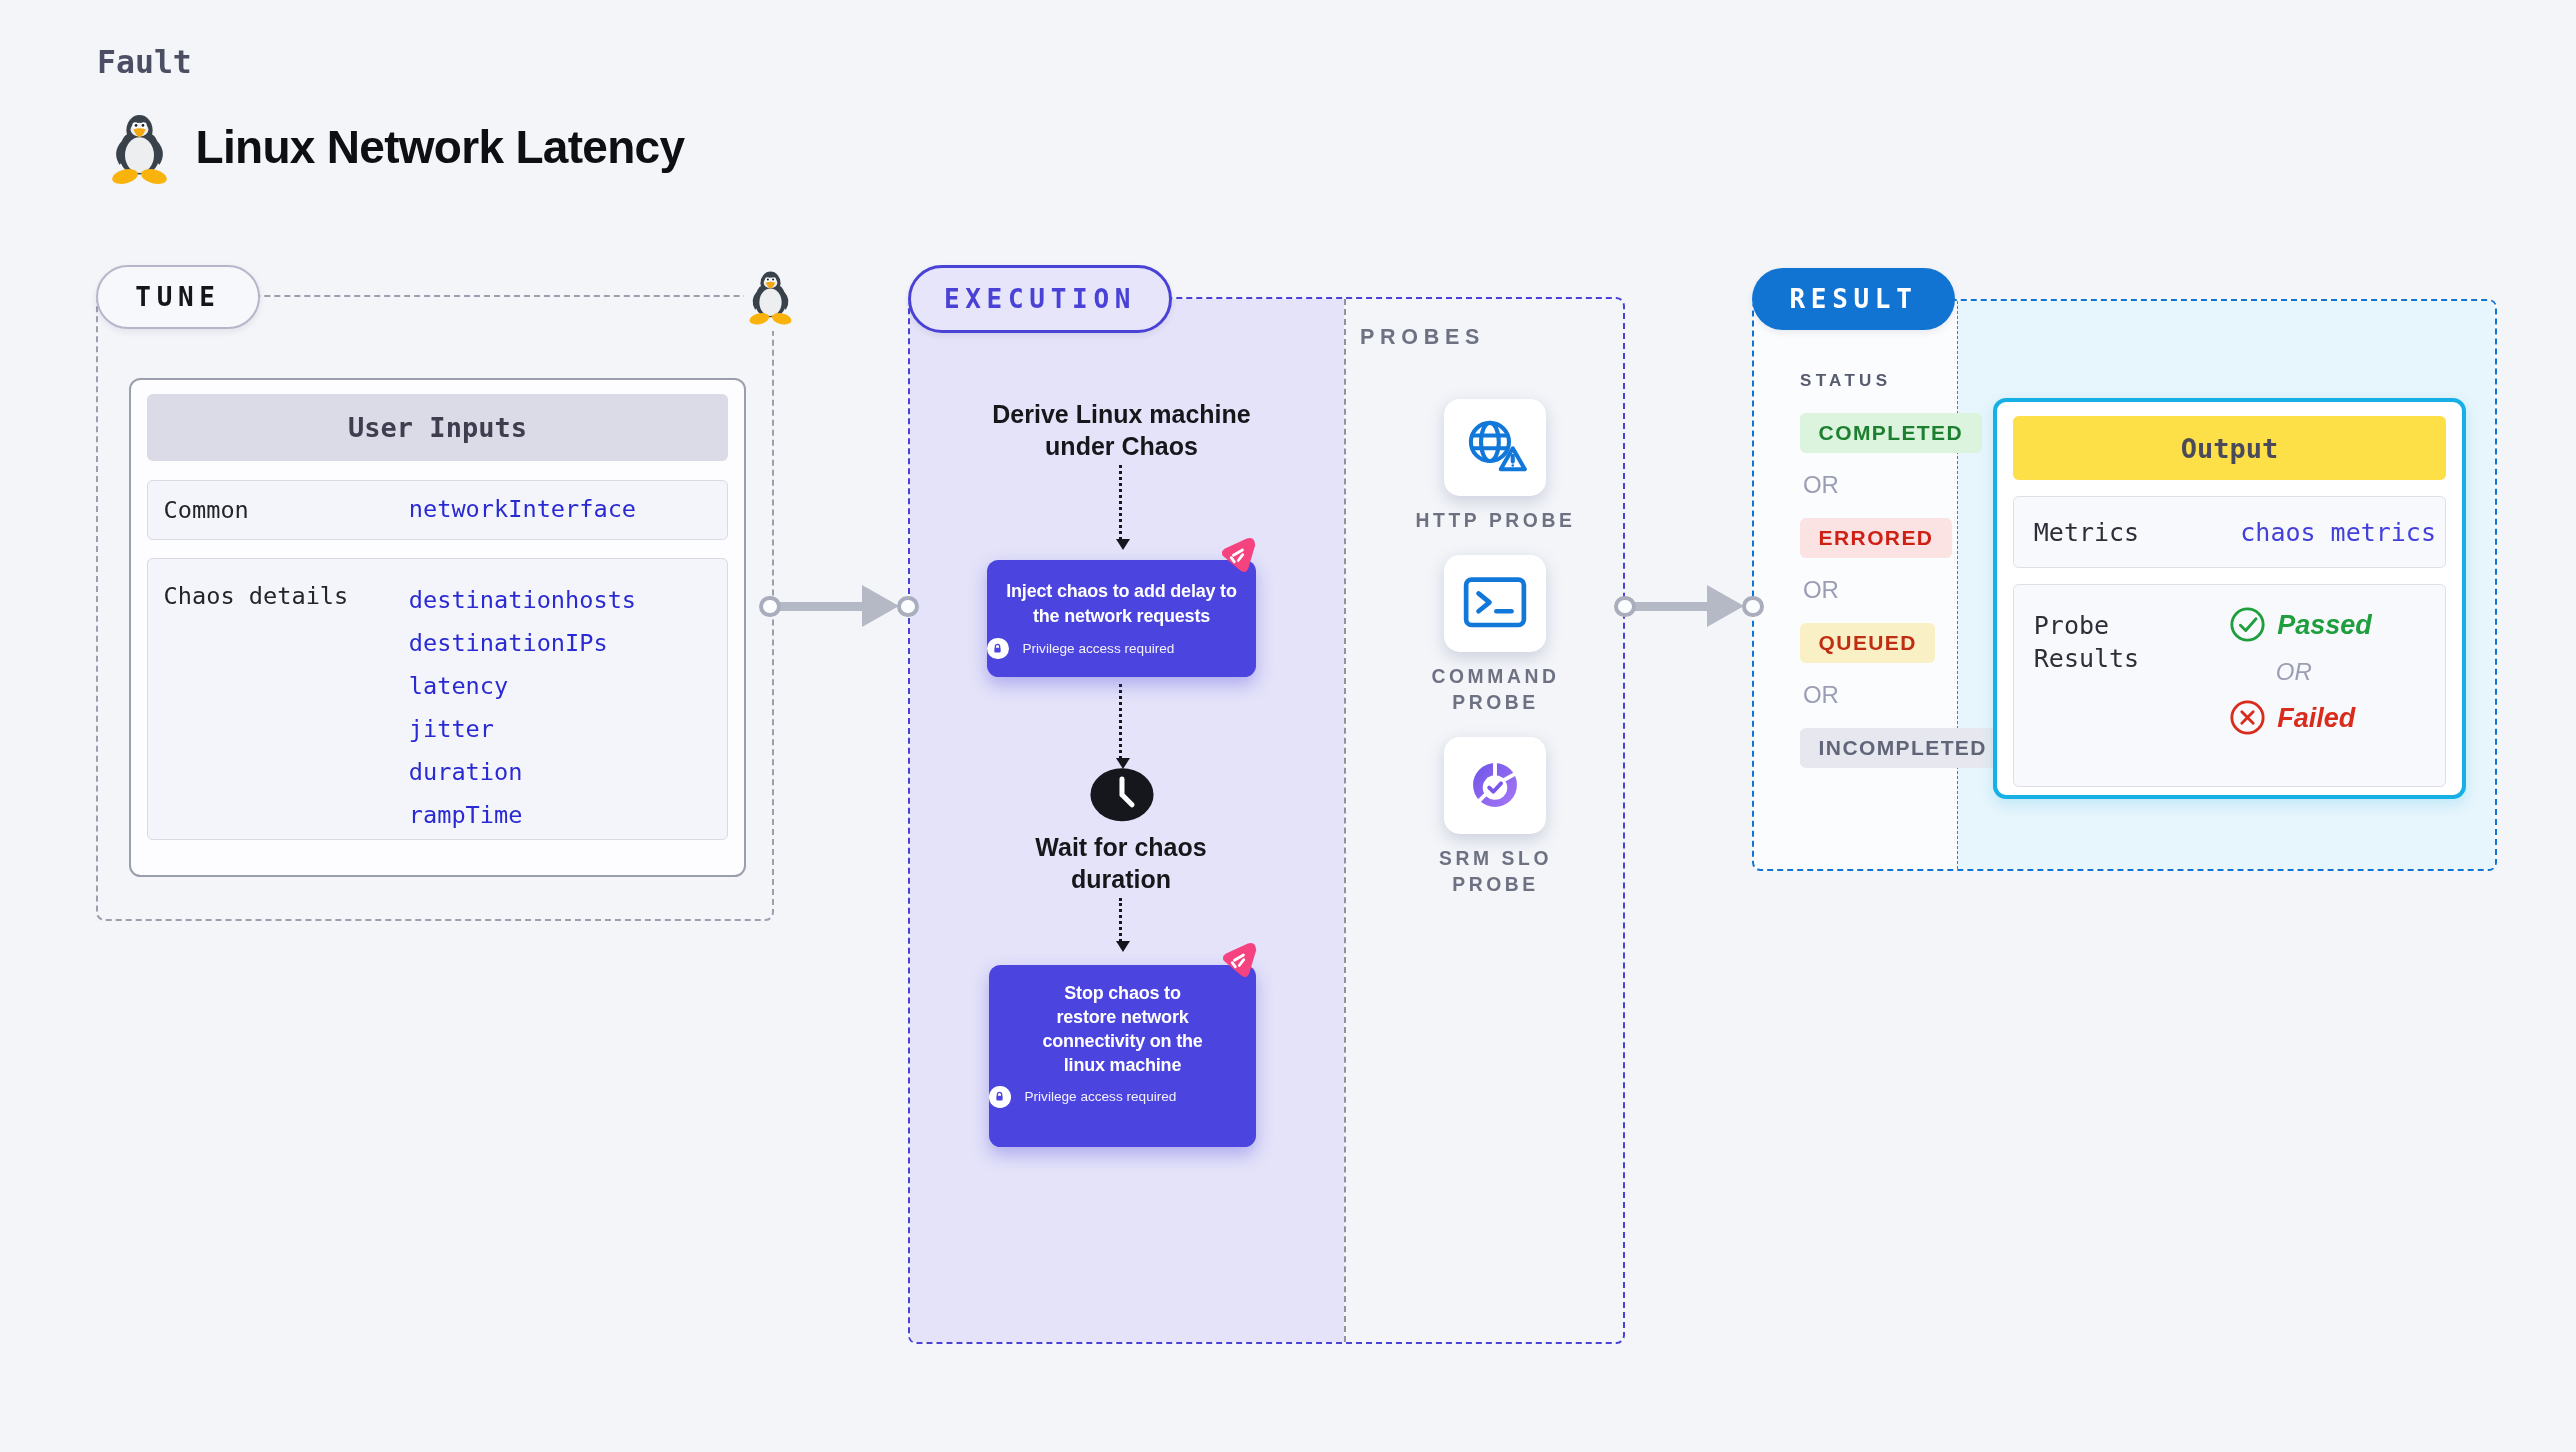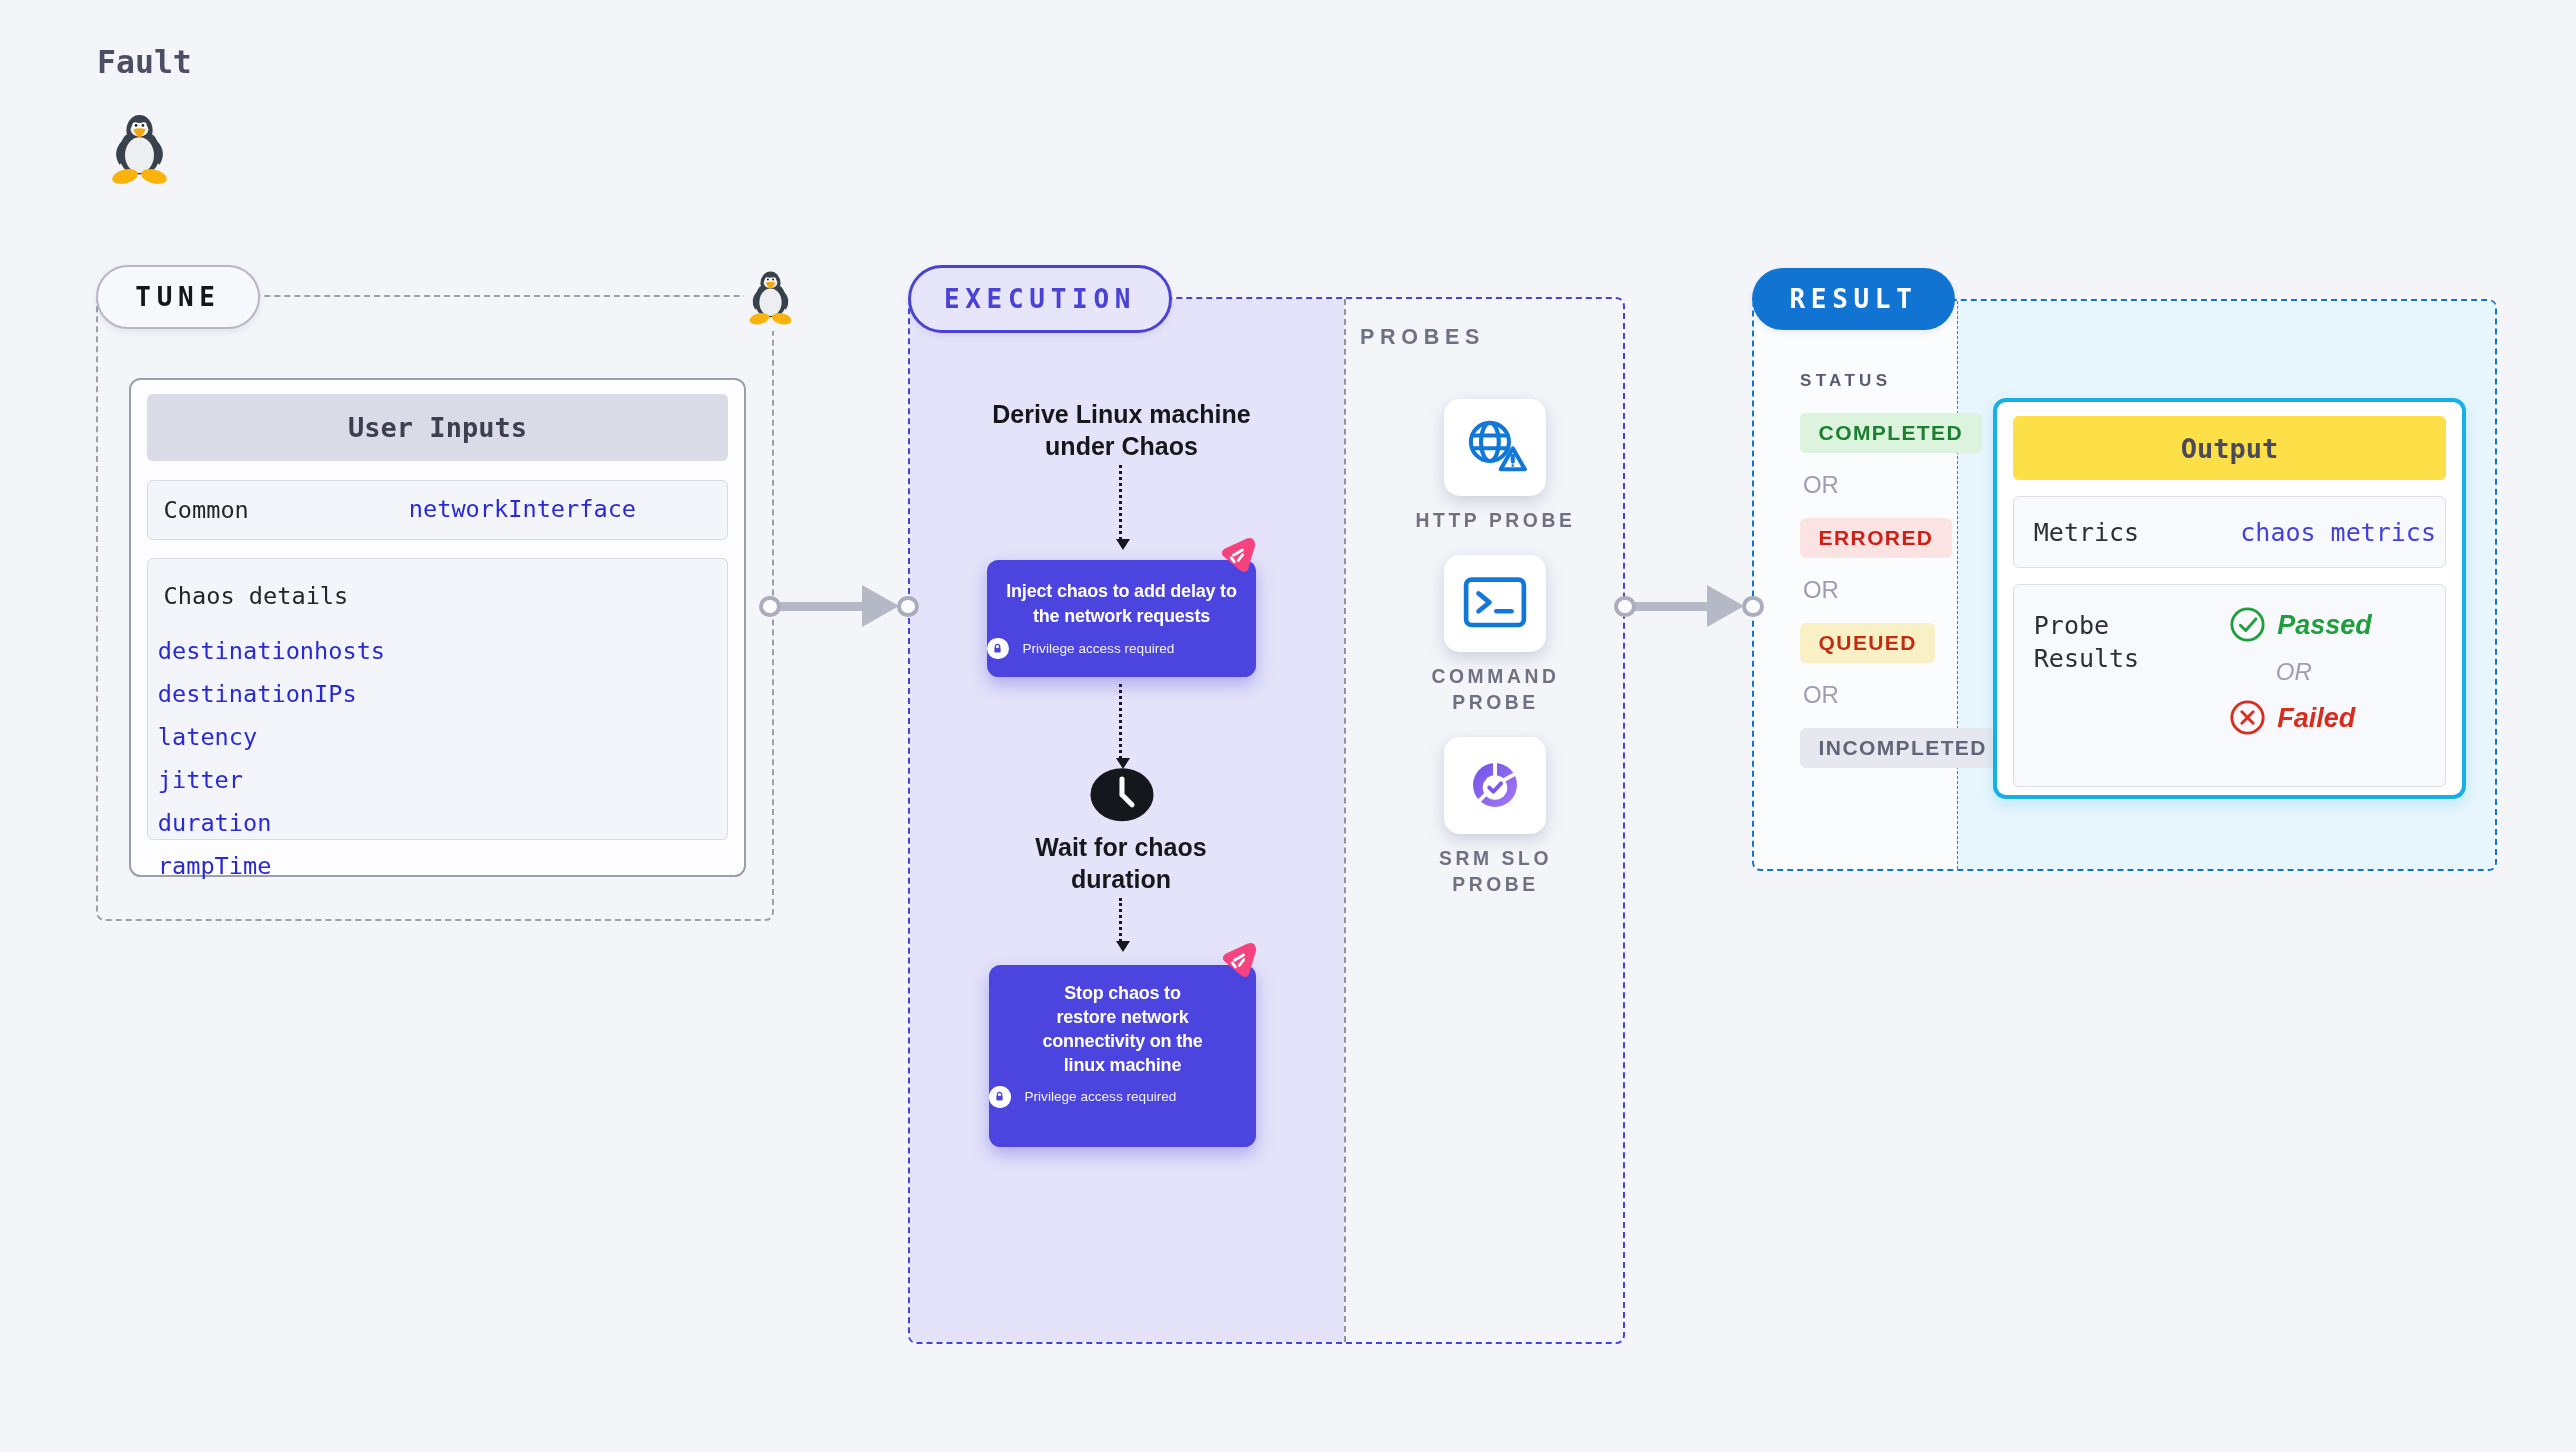--- a/index.html
+++ b/index.html
@@ -26,21 +26,21 @@
   
   .tune-box{position:absolute;left:96px;top:295px;width:674px;height:622px;
             border:2.9px dashed #9aa0ae;border-radius:8.6px;}
   .tux-small{position:absolute;left:744px;top:262px;width:53px;height:69px;background:#f3f5f9;z-index:6;}
   .ui-card{position:absolute;left:129px;top:378px;width:617px;height:499px;background:#fdfdff;
            border:2.1px solid #9aa0ab;border-radius:11.5px;padding:14.3px 15.8px;box-sizing:border-box;z-index:2;}
   .ui-header{height:67px;background:#dbdbe7;border-radius:5.7px;display:flex;align-items:center;justify-content:center;
              font-size:27px;font-weight:600;color:#3e3e50;}
   .ui-row{margin-top:18.6px;background:#f4f5fa;border:1.4px solid #d7d9e4;border-radius:5.7px;display:flex;box-sizing:border-box;}
   .row-common{height:60px;align-items:center;}
-  .row-chaos{height:282px;align-items:flex-start;flex-direction:column;}
+  .row-chaos{height:282px;align-items:flex-start;}
   .ui-label{width:251px;padding-left:15.8px;font-size:23.6px;color:#24242c;box-sizing:border-box;}
   .row-chaos .ui-label{padding-top:23px;}
   .ui-vals{padding-left:10px;font-size:23.6px;}
   .row-chaos .ui-vals{padding-top:20px;}
   .code{color:#2a2ad2;display:block;line-height:43px;}
 
   
   .conn{position:absolute;height:43px;z-index:4;}
   .conn .shaft{position:absolute;top:17px;height:8.6px;background:#b5b8c5;}
   .conn .head{position:absolute;top:0;width:0;height:0;border-top:21.5px solid transparent;
@@ -141,20 +141,21 @@
         <ellipse cx="50" cy="29" rx="13" ry="10" fill="#eceef0"></ellipse>
         <circle cx="44" cy="23" r="4.5" fill="#fff"></circle>
           <circle cx="56" cy="23" r="4.5" fill="#fff"></circle>
         <circle cx="45" cy="23" r="2" fill="#1c2025"></circle>
           <circle cx="55" cy="23" r="2" fill="#1c2025"></circle>
         <path d="M41 29 Q50 25 59 29 Q54 40 50 40 Q46 40 41 29 Z" fill="#f3a811"></path>
         <ellipse cx="29" cy="97" rx="19" ry="10" fill="#f9b30c" transform="rotate(-14 29 97)"></ellipse>
         <ellipse cx="71" cy="97" rx="19" ry="10" fill="#f9b30c" transform="rotate(14 71 97)"></ellipse>
       </svg>
     </span>
+    <h1 class="page-title">Linux Network Latency</h1>
   </div>
 
   <div class="tune-box"></div>
   <div class="pill pill-tune mono">TUNE</div>
   <span class="tux tux-small">
     <svg viewBox="0 0 100 110" width="53" height="69">
       <ellipse cx="50" cy="30" rx="19" ry="22" fill="#39414a"></ellipse>
       <path d="M22 72 Q18 40 38 32 L62 32 Q82 40 78 72 Q76 92 50 94 Q24 92 22 72 Z" fill="#39414a"></path>
       <path d="M24 46 Q10 62 21 80 L31 70 Z" fill="#39414a"></path>
       <path d="M76 46 Q90 62 79 80 L69 70 Z" fill="#39414a"></path>

